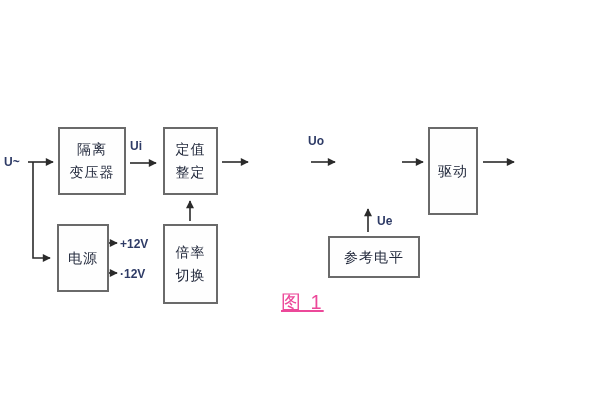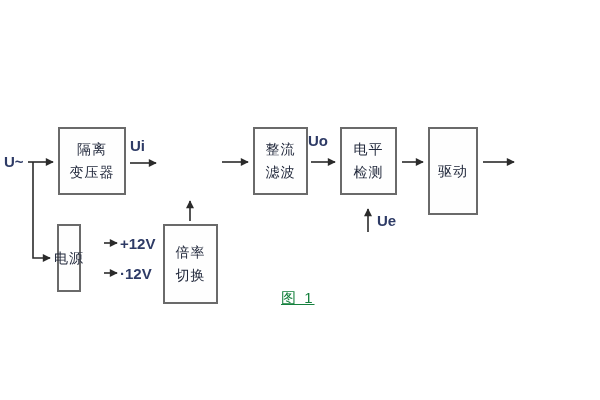--- a/index.html
+++ b/index.html
@@ -15,36 +15,36 @@
   }
   .block span{display:block;white-space:nowrap;}
   
   .b-iso   {left:58px; top:127px;width:68px;height:68px;}
   .b-set   {left:163px;top:127px;width:55px;height:68px;}
   .b-rect  {left:253px;top:127px;width:55px;height:68px;}
   .b-level {left:340px;top:127px;width:57px;height:68px;}
   .b-drive {left:428px;top:127px;width:50px;height:88px;}
   .b-relay {left:519px;top:127px;width:64px;height:68px;}
   
-  .b-power {left:57px; top:224px;width:24px;height:68px;}
+  .b-power {left:57px; top:224px;width:52px;height:68px;}
   .b-ratio {left:163px;top:224px;width:55px;height:80px;}
   .b-ref   {left:328px;top:236px;width:92px;height:42px;}
   .label{
-    position:absolute;color:#2e3b66;font-size:15px;font-weight:600;
+    position:absolute;color:#2e3b66;font-size:12px;font-weight:600;
     white-space:nowrap;line-height:18px;
   }
   .lab-u   {left:4px;  top:153px;}
   .lab-ui  {left:130px;top:137px;}
   .lab-uo  {left:308px;top:132px;}
   .lab-ue  {left:377px;top:212px;text-align:center;}
   .lab-p12 {left:120px;top:235px;}
   .lab-m12 {left:120px;top:265px;text-align:center;}
   .caption{
-    position:absolute;left:281px;top:289px;color:#15803d;
-    font-size:15px;letter-spacing:2px;text-decoration:underline;
+    position:absolute;left:281px;top:289px;color:#ec4899;
+    font-size:20px;letter-spacing:2px;text-decoration:underline;
   }
   svg.wires{position:absolute;left:0;top:0;width:600px;height:400px;pointer-events:none;}
   svg.wires path{stroke:#2b2b2b;stroke-width:1.6;fill:none;}
 </style>
 </head>
 <body>
 
 <div id="canvas">
 
   <svg class="wires" viewBox="0 0 600 400">
@@ -64,45 +64,44 @@
     <path d="M104,273 H117" marker-end="url(#arr)"></path>
     <path d="M190,221 V201" marker-end="url(#arr)"></path>
     <path d="M368,232 V209" marker-end="url(#arr)"></path>
   </svg>
 
   <div class="block b-iso">
     <span>隔离</span>
     <span>变压器</span>
   </div>
 
-
-  <div class="block b-rect">
-    <span>整流</span>
-    <span>滤波</span>
+  <div class="block b-set">
+    <span>定值</span>
+    <span>整定</span>
   </div>
 
-  <div class="block b-level">
-    <span>电平</span>
-    <span>检测</span>
-  </div>
+
 
   <div class="block b-drive">
     <span>驱动</span>
   </div>
 
 
   <div class="block b-power">
     <span>电源</span>
   </div>
 
   <div class="block b-ratio">
     <span>倍率</span>
     <span>切换</span>
   </div>
 
+  <div class="block b-ref">
+    <span>参考电平</span>
+  </div>
 
   <div class="label lab-u">U~</div>
   <div class="label lab-ui">Ui</div>
   <div class="label lab-uo">Uo</div>
   <div class="label lab-ue">Ue</div>
   <div class="label lab-p12">+12V</div>
   <div class="label lab-m12">·12V</div>
 
   <div class="caption">图 1</div>
 

